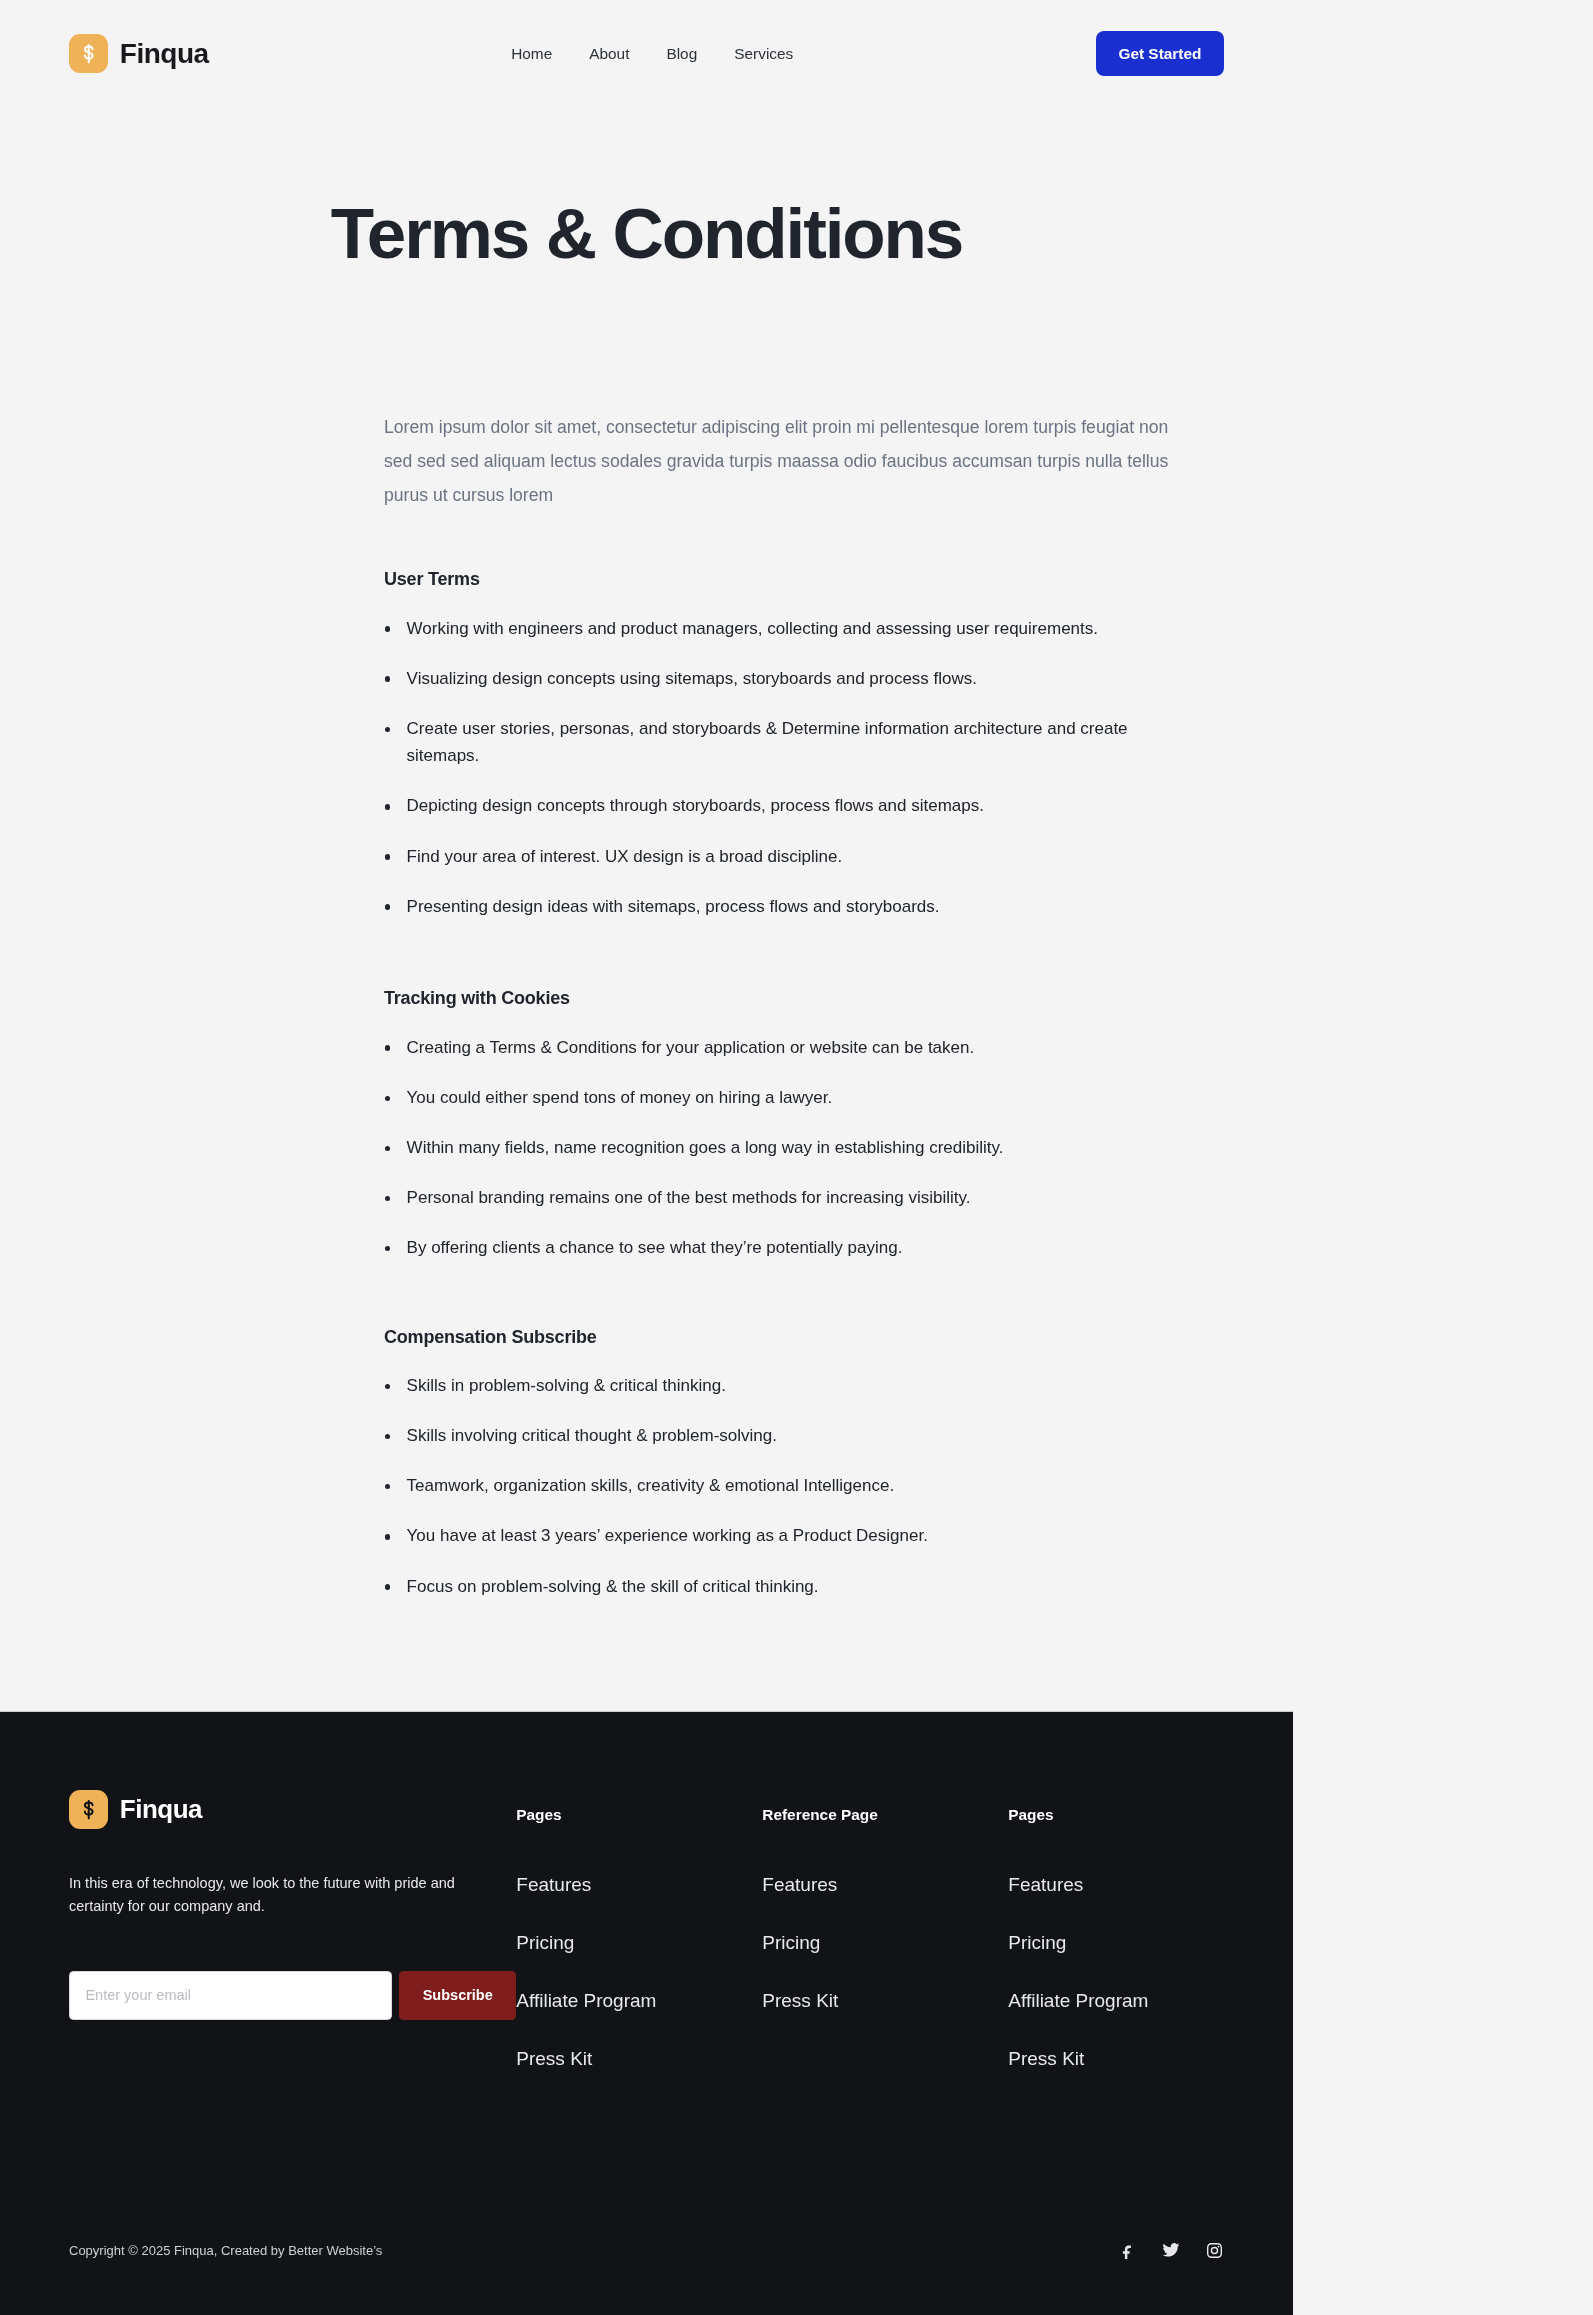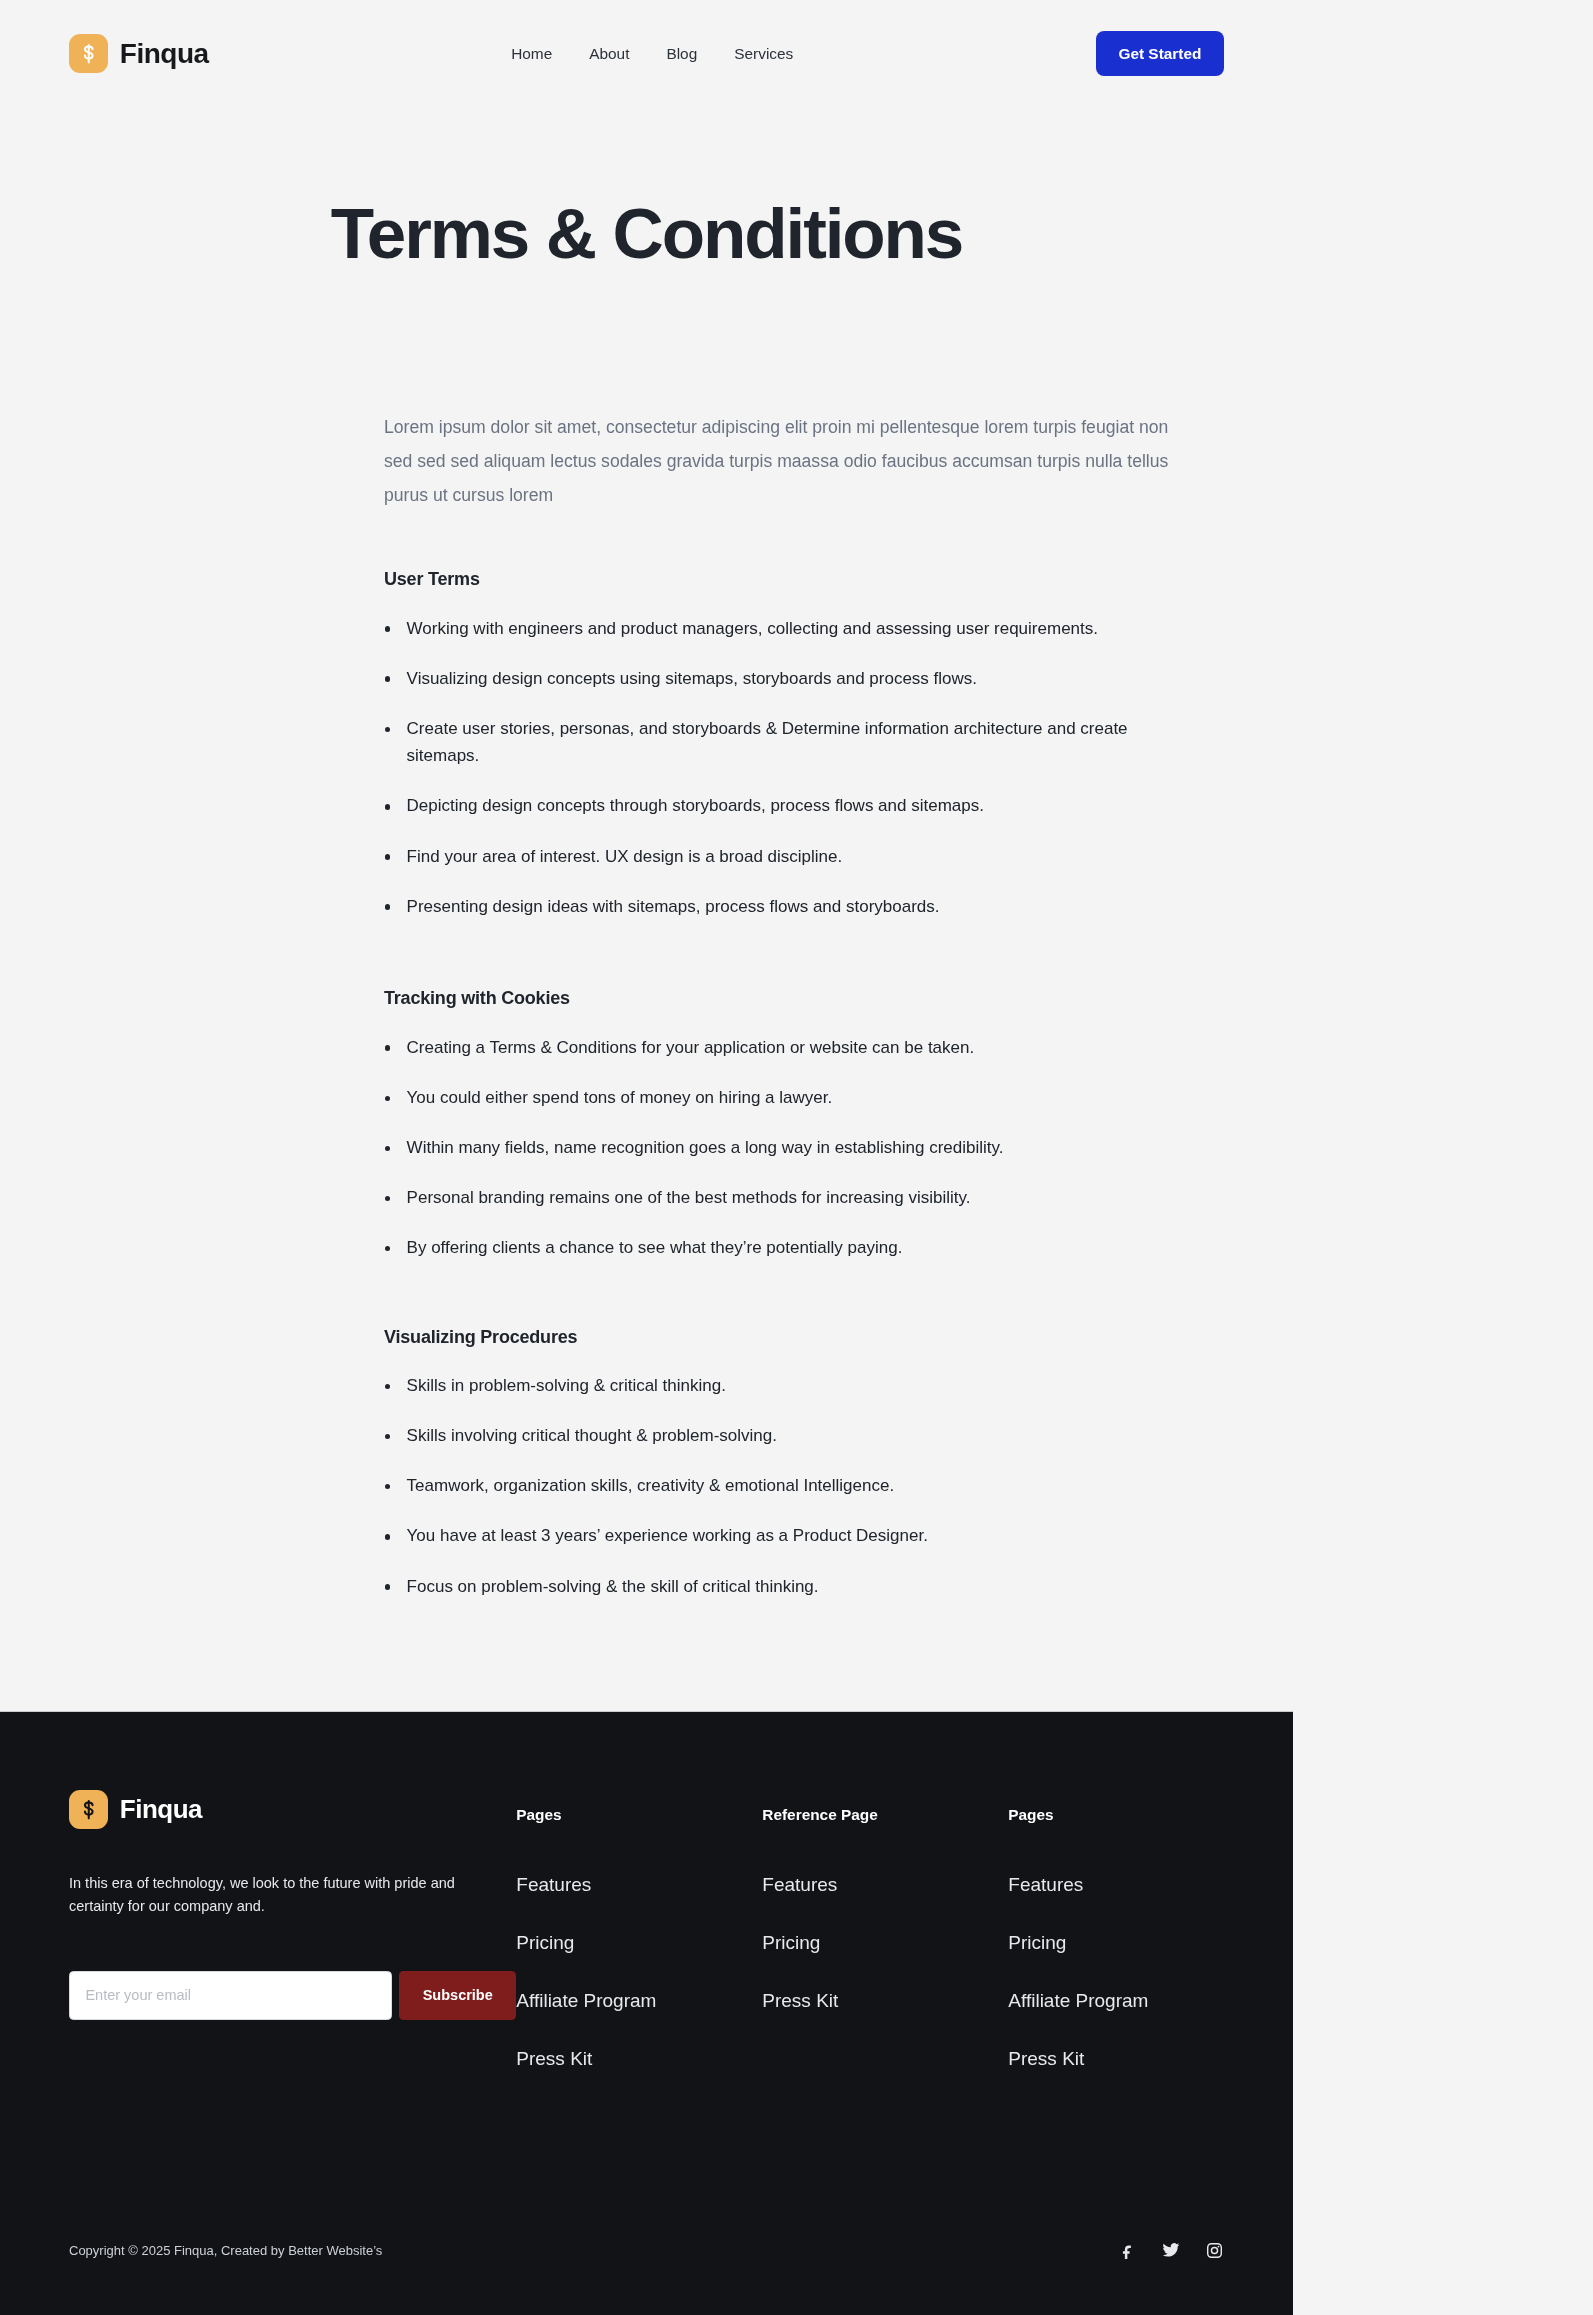--- a/index.html
+++ b/index.html
@@ -316,21 +316,21 @@
         <ul class="bullets">
           <li>Creating a Terms &amp; Conditions for your application or website can be taken.</li>
           <li>You could either spend tons of money on hiring a lawyer.</li>
           <li>Within many fields, name recognition goes a long way in establishing credibility.</li>
           <li>Personal branding remains one of the best methods for increasing visibility.</li>
           <li>By offering clients a chance to see what they’re potentially paying.</li>
         </ul>
       </section>
 
       <section class="section sec-comp">
-        <h2 class="section-title">Visualizing Procedures</h2>
+        <h2 class="section-title">Compensation Subscribe</h2>
         <ul class="bullets">
           <li>Skills in problem-solving &amp; critical thinking.</li>
           <li>Skills involving critical thought &amp; problem-solving.</li>
           <li>Teamwork, organization skills, creativity &amp; emotional Intelligence.</li>
           <li>You have at least 3 years’ experience working as a Product Designer.</li>
           <li>Focus on problem-solving &amp; the skill of critical thinking.</li>
         </ul>
       </section>
     </div>
   </main>

